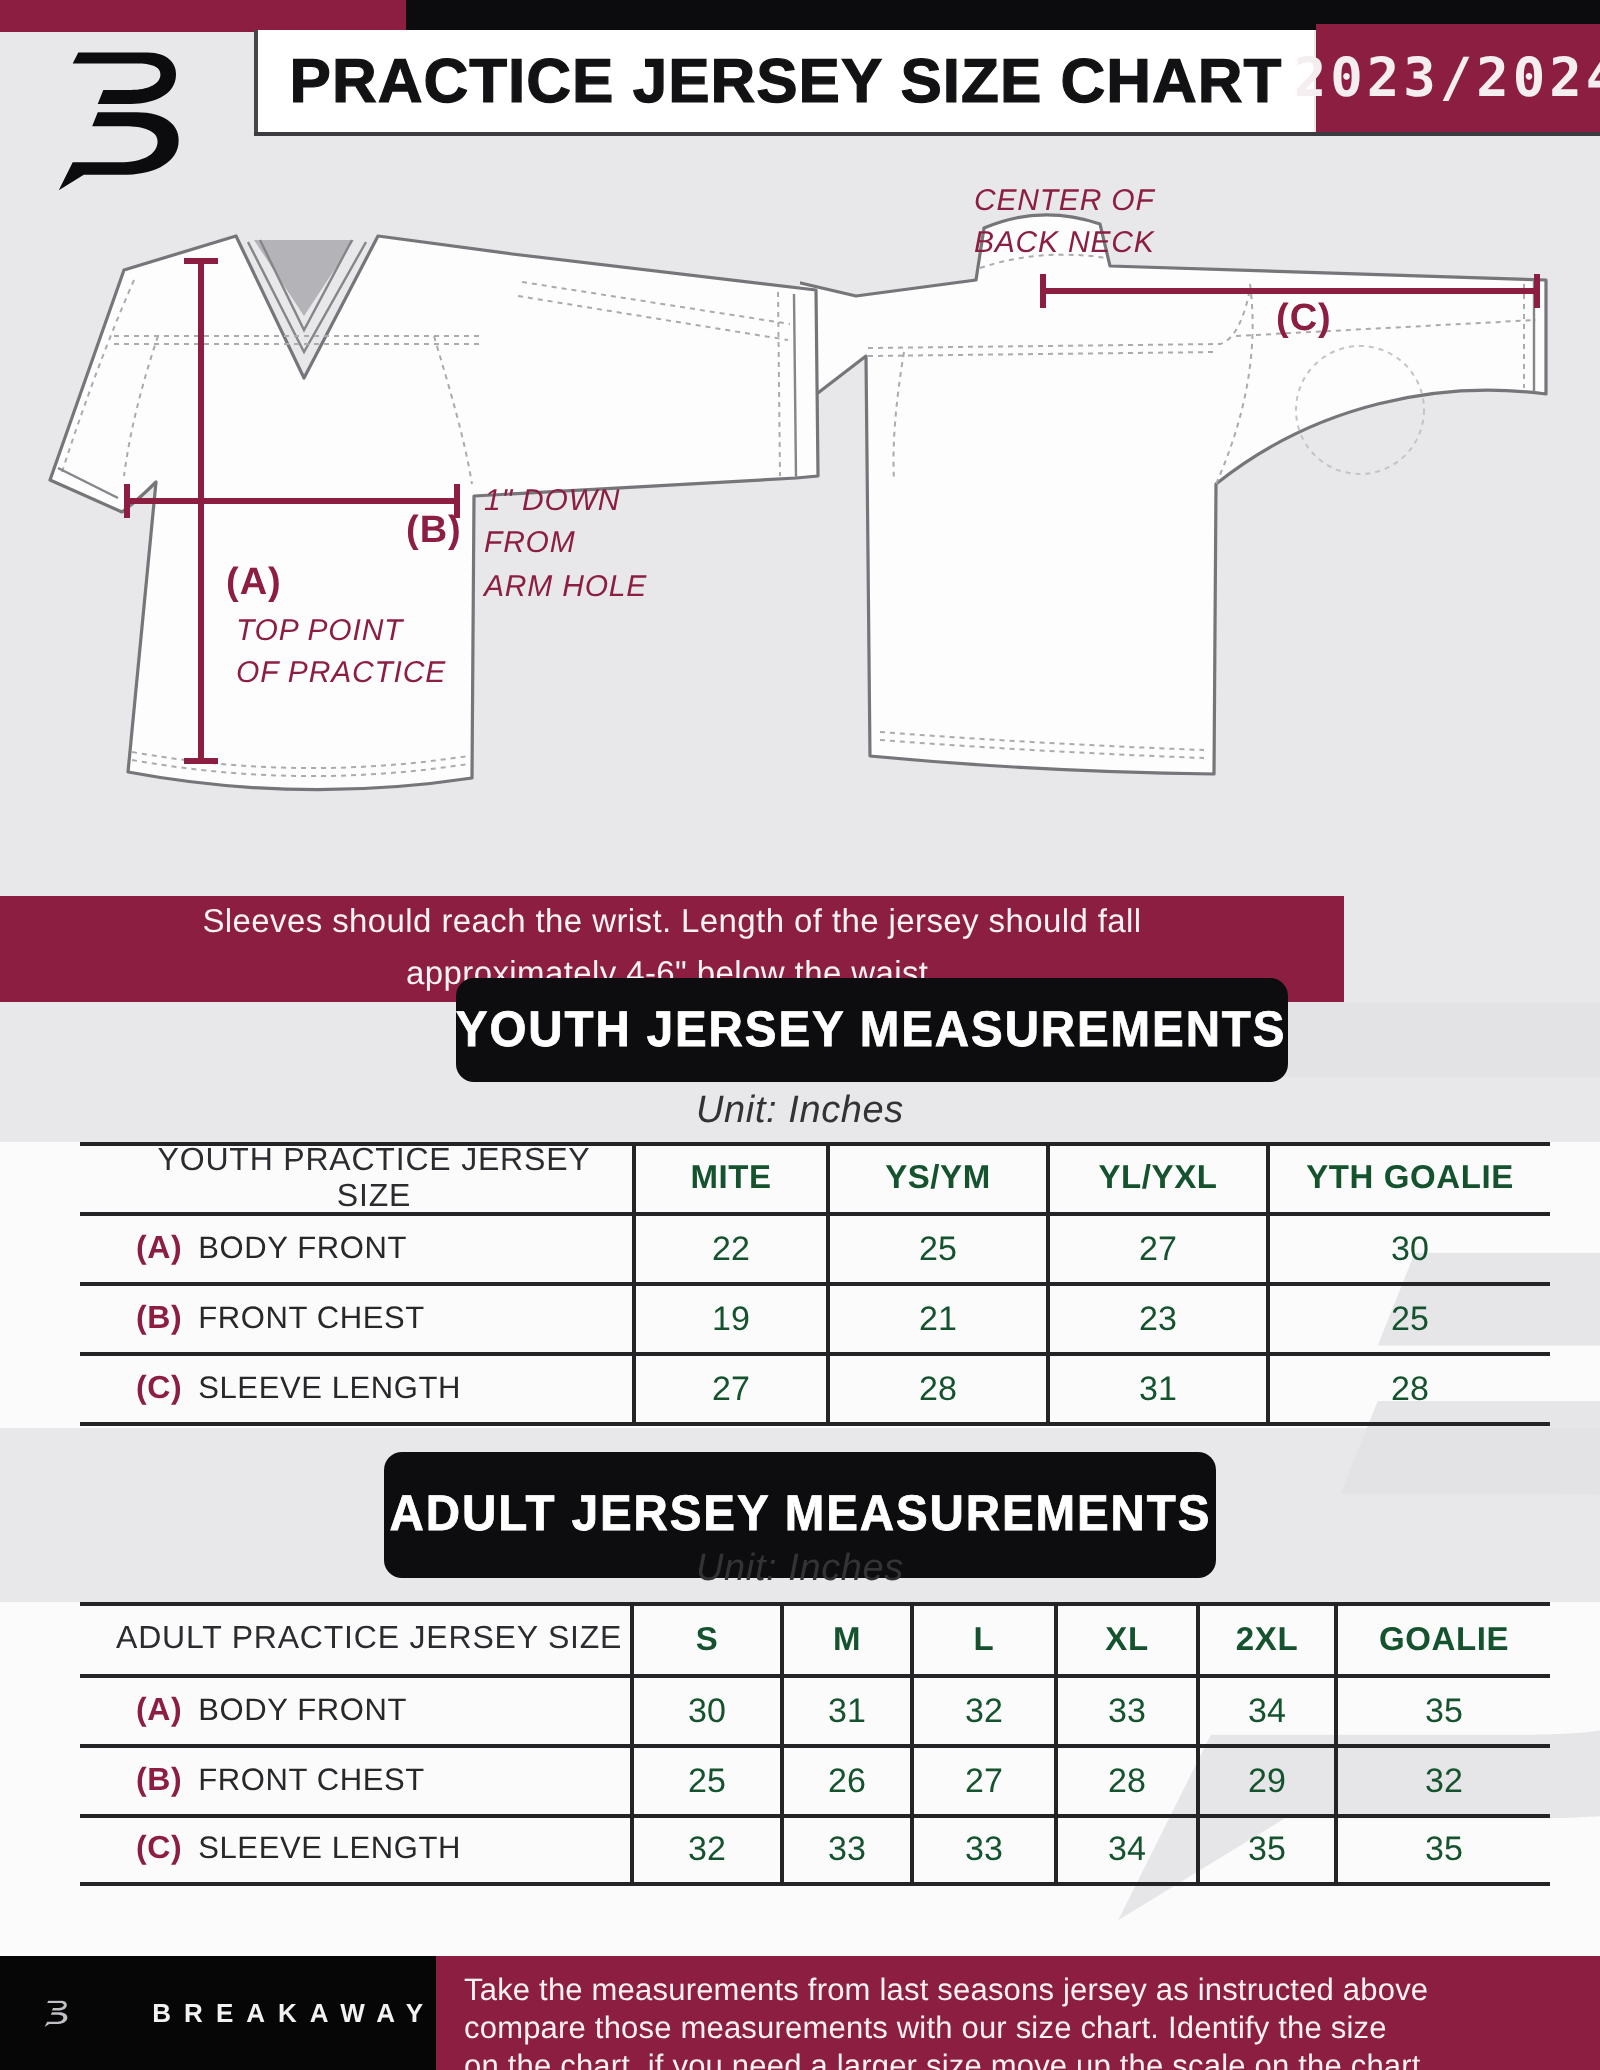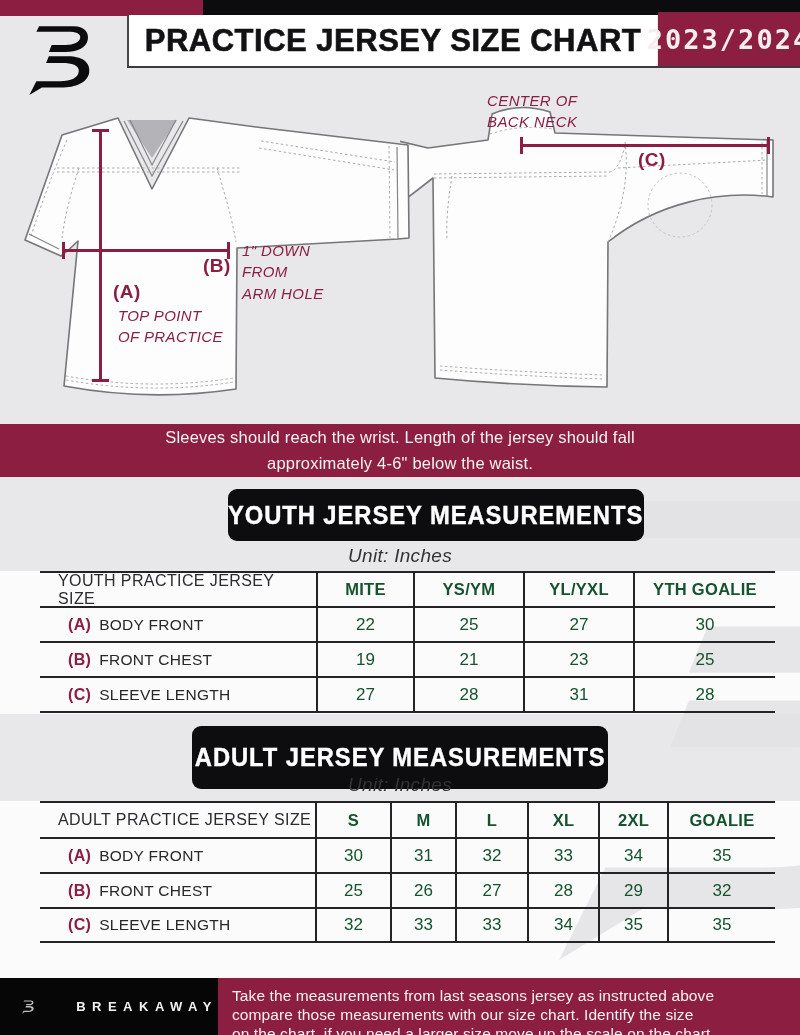--- a/index.html
+++ b/index.html
@@ -48,21 +48,21 @@
     content:"";position:absolute;left:-7px;width:17px;height:3px;background:#8c1f41;}
   .mline.v::before{top:0;} .mline.v::after{bottom:0;}
   .mline.h::before,.mline.h::after{
     content:"";position:absolute;top:-7px;width:3px;height:17px;background:#8c1f41;}
   .mline.h::before{left:0;} .mline.h::after{right:0;}
   .key-label{position:absolute;color:#8c1f41;font-weight:bold;font-size:19px;letter-spacing:.5px;}
   .note-label{position:absolute;color:#8c1f41;font-style:italic;font-size:15px;
     letter-spacing:.4px;line-height:1.42;font-weight:500;white-space:nowrap;}
 
   
-  .banner{left:0;top:424px;width:800px;height:53px;background:#8c1f41;
+  .banner{left:0;top:448px;width:672px;height:53px;background:#8c1f41;
     display:flex;flex-direction:column;align-items:center;justify-content:center;}
   .banner .l{color:#f7f2f4;font-size:16.5px;line-height:1.55;letter-spacing:.2px;}
 
   
   .white-zone{left:0;width:800px;background:#fbfbfc;}
   .wz1{top:571px;height:143px;}
   .wz2{top:801px;height:177px;}
   .watermark{left:548px;top:492px;width:430px;height:482px;fill:#e2e1e4;opacity:.8;z-index:1;}
 
   .section-title{
@@ -81,21 +81,21 @@
 
   
   .size-table{position:absolute;left:40px;width:735px;display:grid;z-index:2;
     border-top:2px solid #242427;}
   .yt{top:571px;grid-template-columns:276px 97px 110px 110px 142px;
       grid-template-rows:35px 35px 35px 35px;}
   .at{top:801px;grid-template-columns:275px 75px 65px 72px 71px 69px 108px;
       grid-template-rows:36px 35px 35px 34px;}
   .cell{border-bottom:2px solid #242427;display:flex;align-items:center;color:#3a3a3e;}
   .cell.v{border-left:2px solid #242427;justify-content:center;}
-  .label-head{font-size:16px;letter-spacing:.4px;color:#2c2c30;padding-left:18px;}
+  .label-head{font-size:16px;letter-spacing:.4px;color:#2c2c30;padding-left:18px;text-align:center;}
   .col-head{font-weight:bold;font-size:16.5px;color:#14532d;letter-spacing:.3px;}
   .row-label{padding-left:28px;font-size:15.5px;color:#28282b;letter-spacing:.3px;}
   .row-label .key{color:#8c1f41;font-weight:bold;margin-right:8px;font-size:16px;}
   .val{font-size:17px;color:#14532d;}
 
   
   .footer-black{left:0;top:978px;width:218px;height:57px;background:#060607;
     display:flex;align-items:center;}
   .footer-logo{width:30px;height:34px;margin-left:22px;fill:#bfbfc5;}
   .brand{color:#f2f2f4;font-weight:bold;font-size:13px;letter-spacing:6.5px;margin-left:12px;padding-left:30px;}

